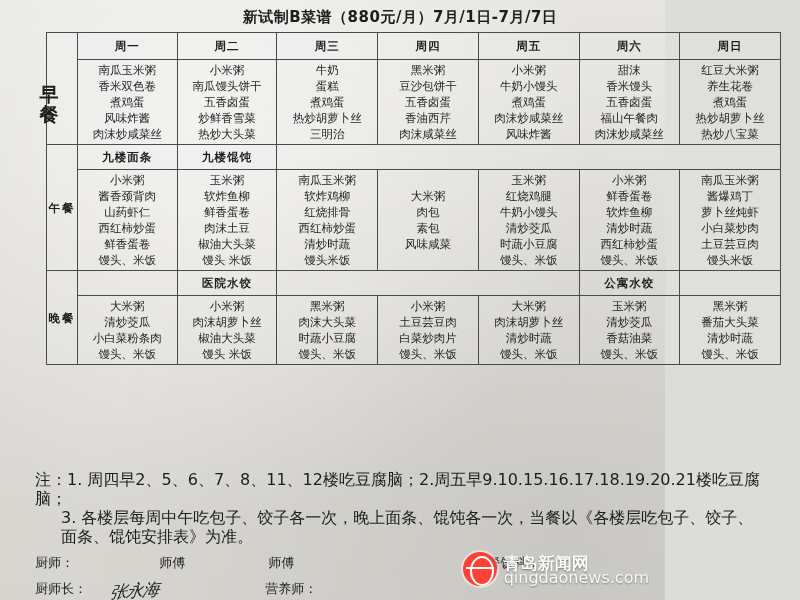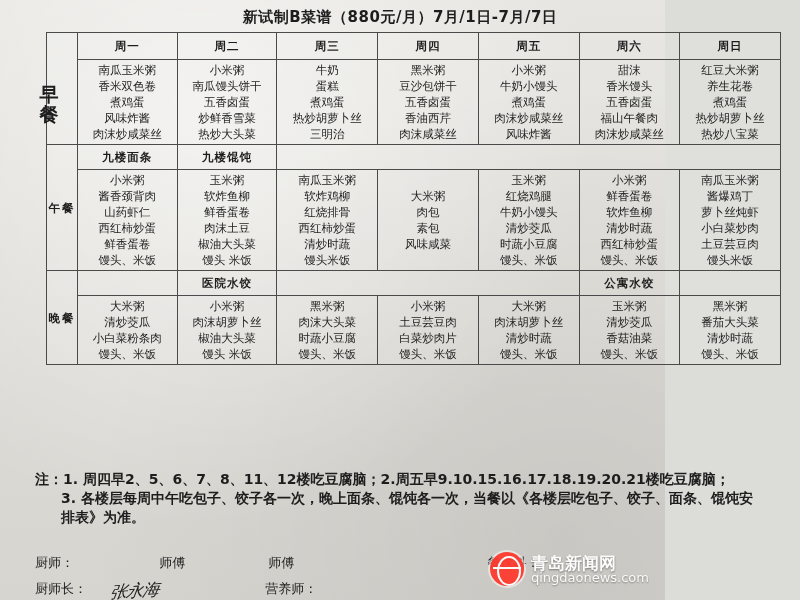--- a/index.html
+++ b/index.html
@@ -49,21 +49,21 @@
   td.dayhead{
     font-size:13px;font-weight:bold;height:22px;
     letter-spacing:1px;
   }
   td.sub{
     font-size:12.5px;font-weight:bold;height:20px;letter-spacing:1px;
   }
   .cellwrap span{display:block;}
   .notes{
     position:absolute;left:35px;top:470px;width:730px;
-    font-size:14px;line-height:19px;font-weight:bold;
+    font-size:16px;line-height:19px;
   }
   .notes .l2{margin-left:26px;}
   .signrow{
     position:absolute;left:35px;width:730px;font-size:13px;margin-top:24px;
   }
   .sign1{top:530px;}
   .sign2{top:552px;}
   .sign-cell{display:inline-block;}
   .sig-script{
     font-family:"DejaVu Serif","Liberation Serif",serif;
@@ -85,21 +85,21 @@
   .wm .globe:before{
     content:"";position:absolute;left:7px;top:4px;width:20px;height:26px;
     border:2px solid #fff;border-radius:50%;
   }
   .wm .globe:after{
     content:"";position:absolute;left:3px;top:15px;width:28px;height:0;
     border-top:2px solid #fff;
   }
   .wm .txt1{color:#fff;font-size:17px;font-weight:bold;line-height:18px;
     text-shadow:0 1px 2px rgba(0,0,0,.45);}
-  .wm .txt2{color:#fff;font-size:13px;line-height:12px;opacity:.95;
+  .wm .txt2{color:#fff;font-size:16px;line-height:12px;opacity:.95;
     text-shadow:0 1px 2px rgba(0,0,0,.45);}
 </style>
 </head>
 <body>
 
 <div class="page">
 
   <div class="title">新试制B菜谱（880元/月）7月/1日-7月/7日</div>
 
   <table class="menu">

